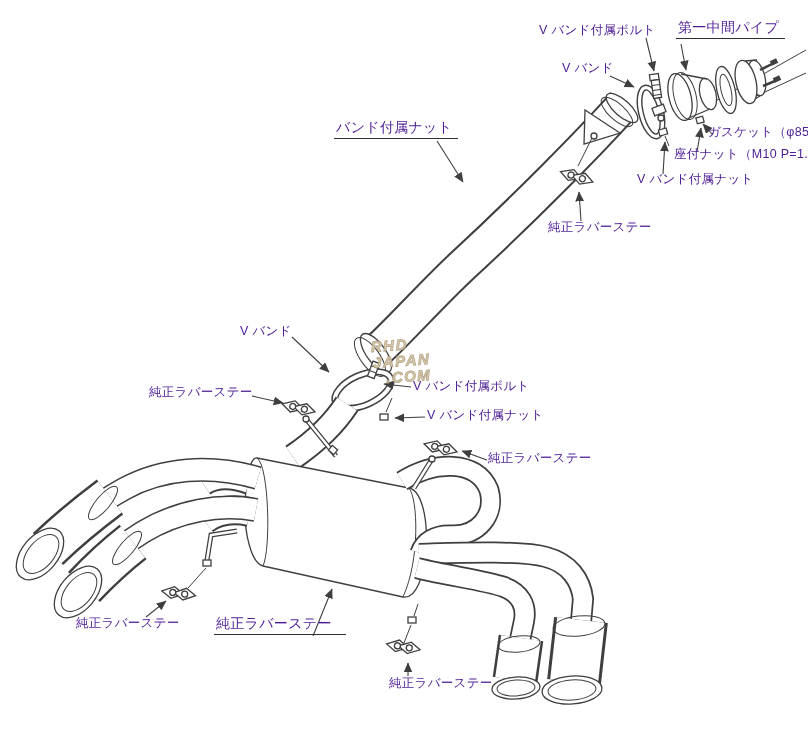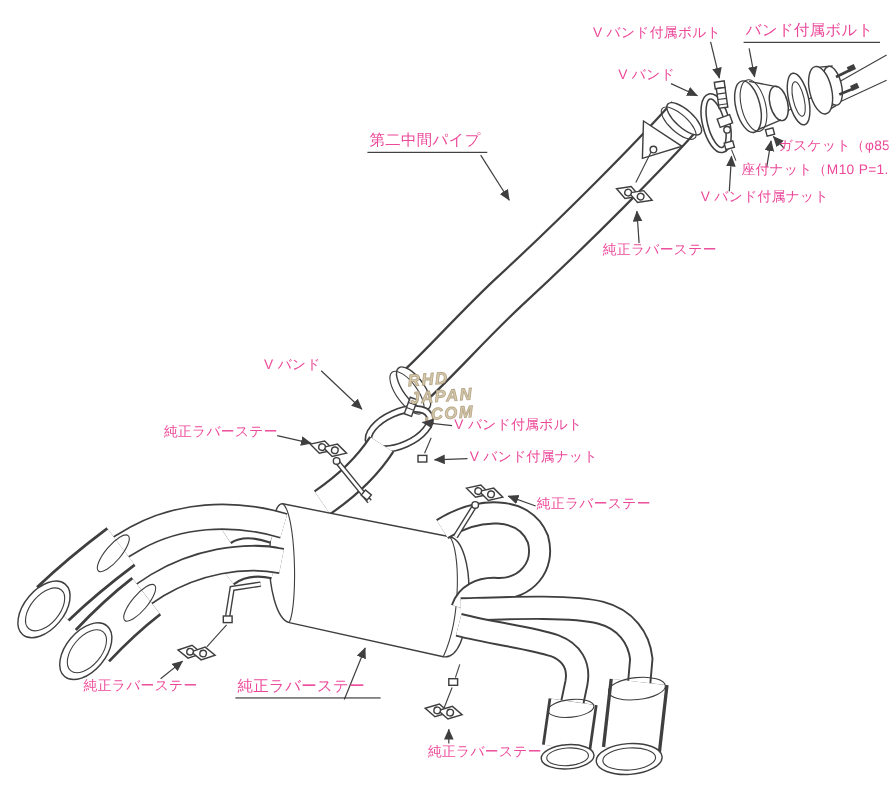--- a/index.html
+++ b/index.html
@@ -1,19 +1,19 @@
 <!DOCTYPE html>
 <html><head>
 <meta charset="utf-8">
 <style>
   html,body{margin:0;padding:0;background:#fff;}
   #stage{position:relative;width:808px;height:736px;background:#fff;overflow:hidden;
          font-family:"Liberation Sans","DejaVu Sans",sans-serif;color:#2e2e2e;}
   #art{position:absolute;left:0;top:0;}
-  .lbl{position:absolute;white-space:nowrap;font-size:12.5px;letter-spacing:.3px;color:#ec4899;line-height:1.05;}
+  .lbl{position:absolute;white-space:nowrap;font-size:12.5px;letter-spacing:.3px;color:#4c1d95;line-height:1.05;}
   .lbl.big{font-size:14px;}
   .ul{border-bottom:1.4px solid #2e2e2e;padding:0 6px 3px 2px;}
   #wm{position:absolute;left:372px;top:337px;transform:rotate(-4deg);
       font-weight:800;font-style:italic;font-size:15px;line-height:16px;
       color:#d6c9a9;-webkit-text-stroke:0.8px #b3a384;letter-spacing:1.5px;opacity:.95;}
   #wm .w2{margin-left:1px;}
   #wm .w3{margin-left:13px;}
   .tD{stroke:#3f3f3f;fill:none;}
   .tW{stroke:#ffffff;fill:none;}
   .ln{stroke:#3f3f3f;fill:none;stroke-width:1.3;}
@@ -251,26 +251,26 @@
     </g>
   </svg>
 
   <div id="wm">
     <div class="w1">RHD</div>
     <div class="w2">JAPAN</div>
     <div class="w3">.COM</div>
   </div>
 
   <div class="lbl" style="left:539px;top:24px;">V バンド付属ボルト</div>
-  <div class="lbl big ul" style="left:676px;top:20px;">バンド付属ボルト</div>
+  <div class="lbl big ul" style="left:676px;top:20px;">第一中間パイプ</div>
   <div class="lbl" style="left:562px;top:62px;">V バンド</div>
   <div class="lbl" style="left:708px;top:126px;">ガスケット（φ85）</div>
   <div class="lbl" style="left:674px;top:148px;">座付ナット（M10 P=1.25）</div>
   <div class="lbl" style="left:637px;top:173px;">V バンド付属ナット</div>
-  <div class="lbl big ul" style="left:334px;top:120px;">第二中間パイプ</div>
+  <div class="lbl big ul" style="left:334px;top:120px;">バンド付属ナット</div>
   <div class="lbl" style="left:548px;top:221px;">純正ラバーステー</div>
   <div class="lbl" style="left:240px;top:325px;">V バンド</div>
   <div class="lbl" style="left:413px;top:380px;">V バンド付属ボルト</div>
   <div class="lbl" style="left:427px;top:409px;">V バンド付属ナット</div>
   <div class="lbl" style="left:149px;top:386px;">純正ラバーステー</div>
   <div class="lbl" style="left:488px;top:452px;">純正ラバーステー</div>
   <div class="lbl" style="left:76px;top:617px;">純正ラバーステー</div>
   <div class="lbl big ul" style="left:214px;top:616px;padding-right:14px;">純正ラバーステー</div>
   <div class="lbl" style="left:389px;top:677px;">純正ラバーステー</div>
 </div>

